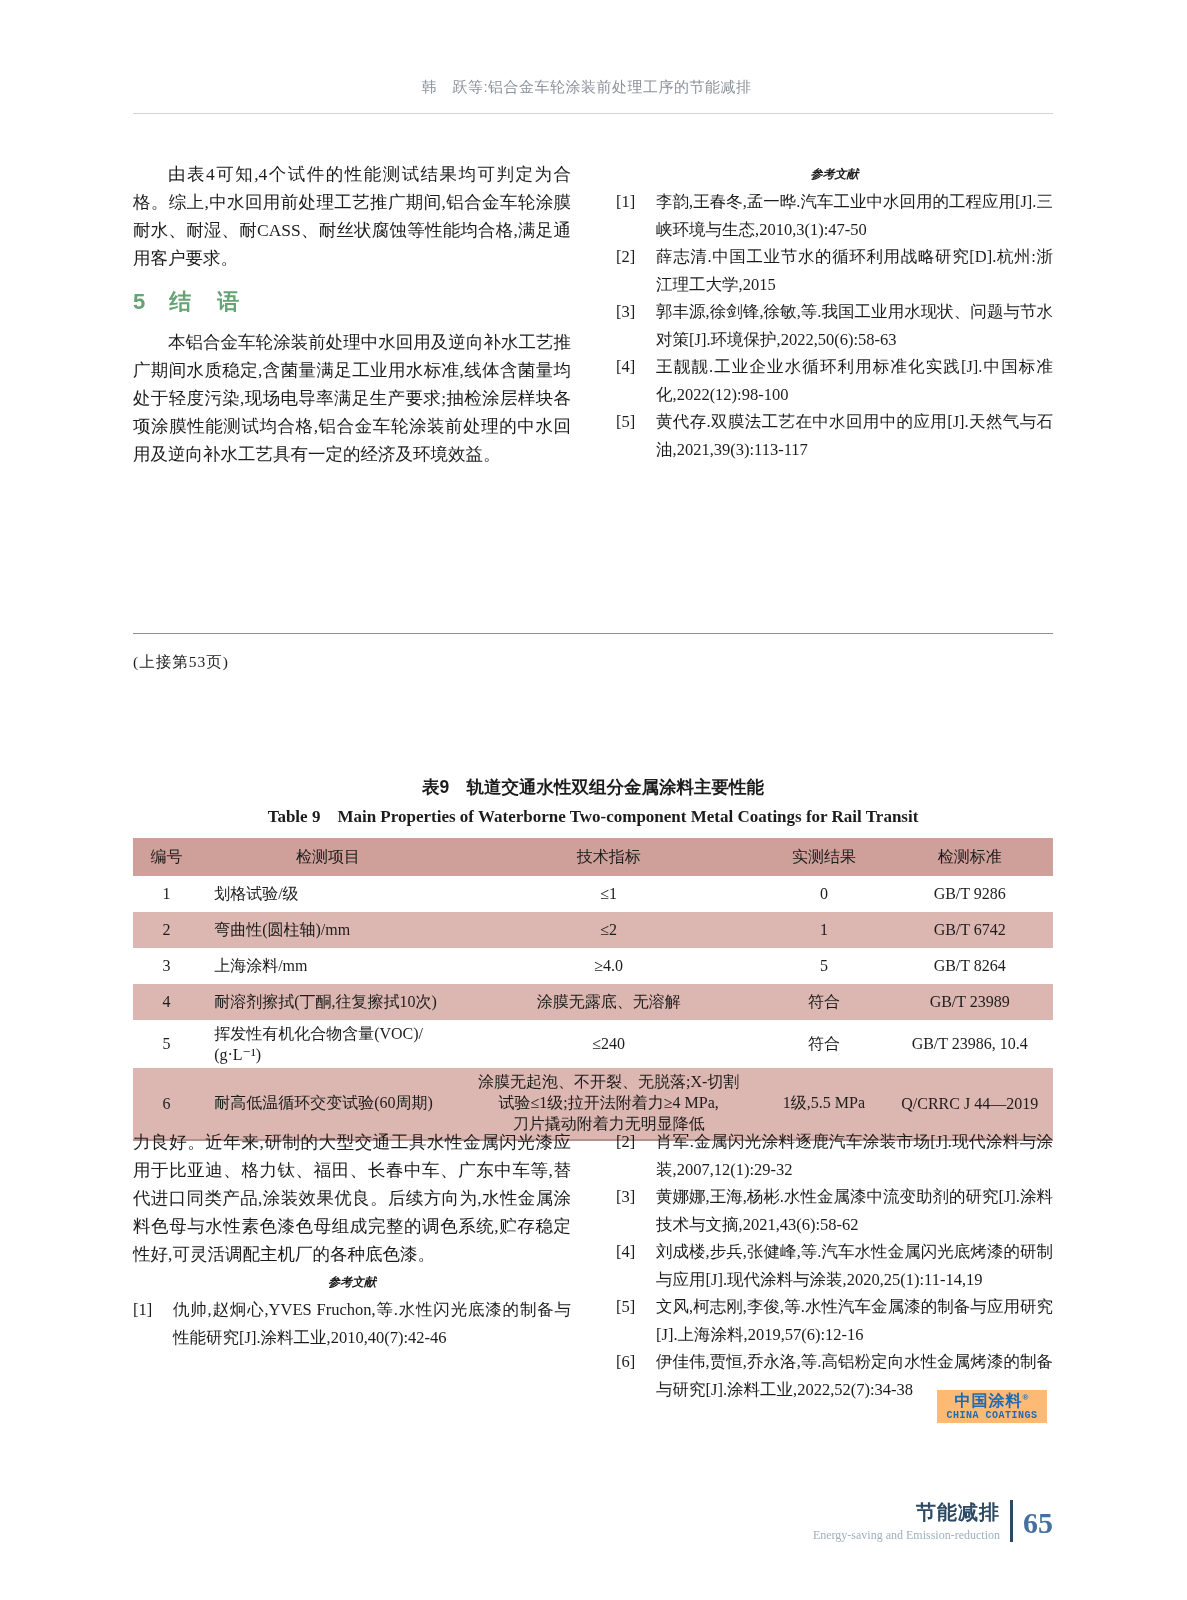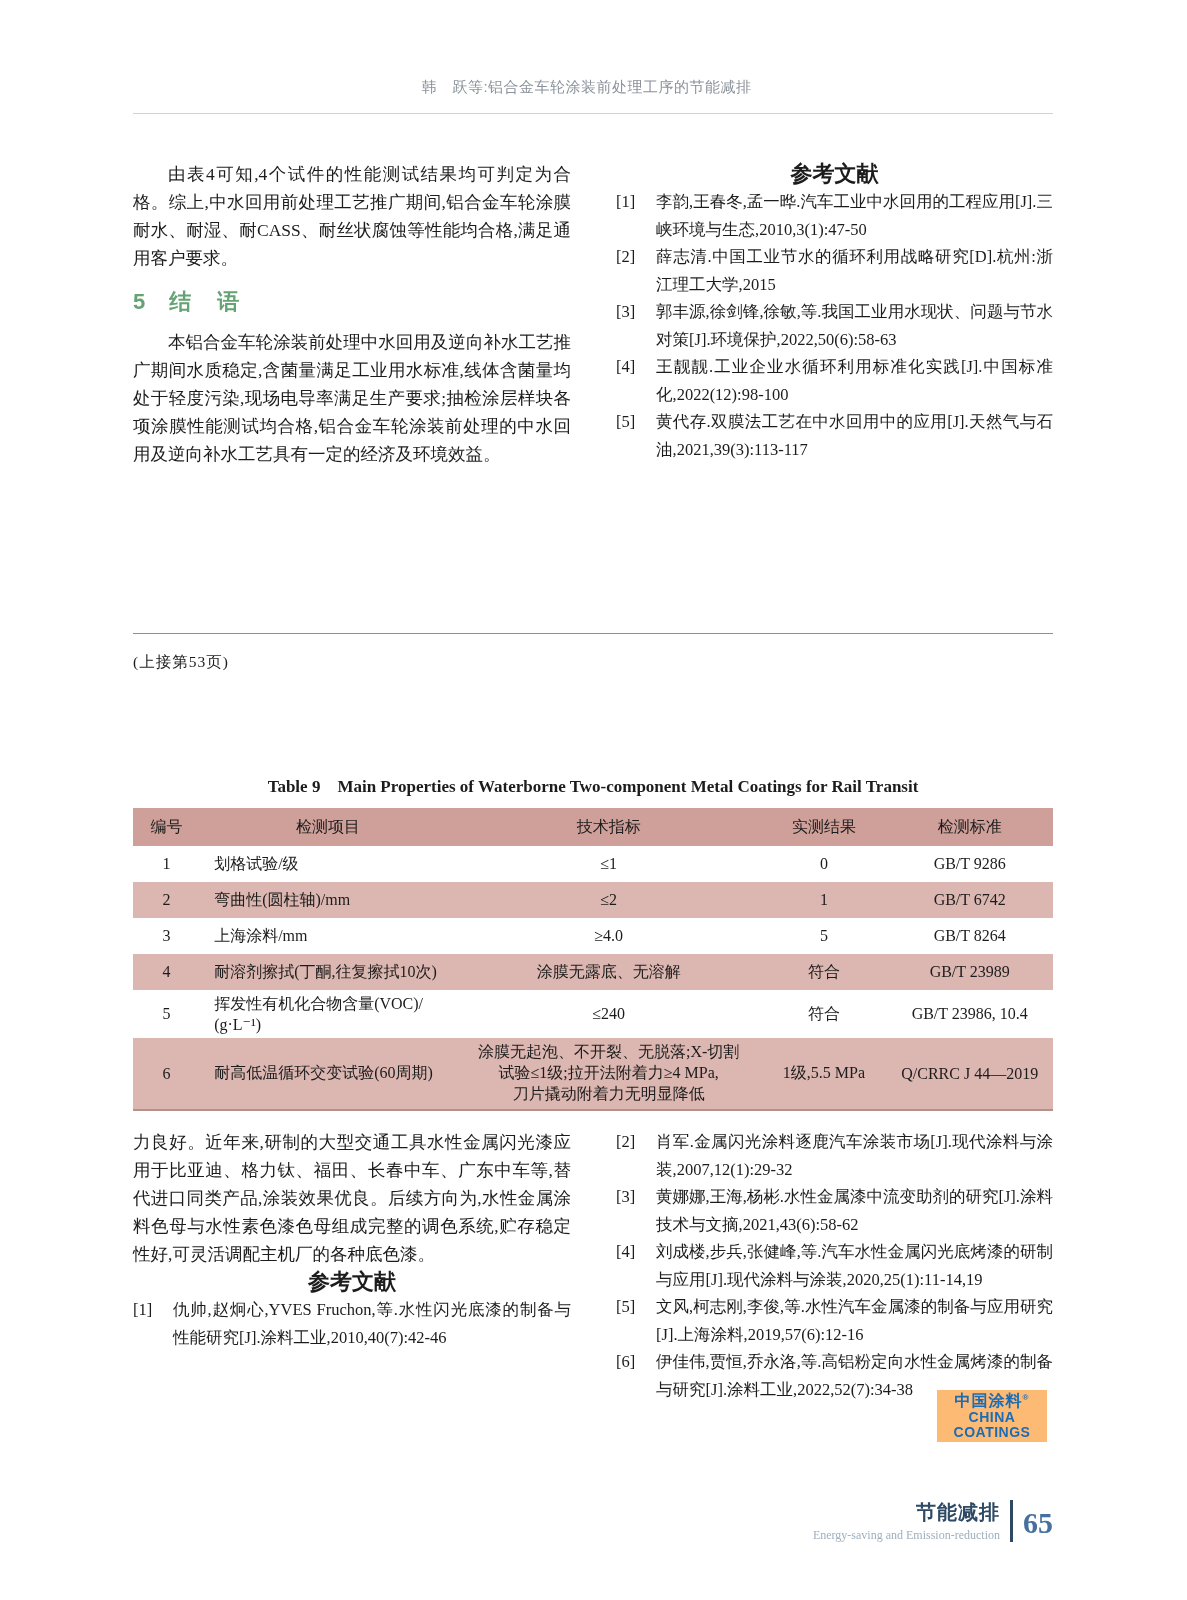--- a/index.html
+++ b/index.html
@@ -32,23 +32,24 @@
   .bottom-left{top:1128px;left:133px;}
   .bottom-right{top:1128px;left:616px;width:437px;}
   .section-heading{
     margin:16px 0 12px 0;
     font-family:"Liberation Sans","DejaVu Sans",sans-serif;
     font-size:22px;font-weight:bold;color:#65a374;
     letter-spacing:2px;
   }
   .section-heading .sec-num{margin-right:22px;}
   .ref-heading{
-    text-align:center;font-weight:bold;font-size:22px;
+    text-align:center;font-weight:bold;font-size:12px;
     margin:0 0 8px 0;text-indent:0;
     font-family:"Liberation Sans","DejaVu Sans",sans-serif;
+    font-style:italic;
   }
   .ref-heading-bottom{margin-top:26px;margin-bottom:8px;}
   .ref-list{font-size:16.5px;line-height:27.5px;}
   .ref{display:flex;align-items:flex-start;}
   .ref-num{flex:0 0 40px;}
   .ref-text{flex:1;text-align:justify;}
   
   .mid-divider{
     position:absolute;top:633px;left:133px;width:920px;height:1px;
     background:#8f8f8f;
@@ -88,22 +89,22 @@
   .logo{
     position:absolute;right:6px;top:262px;width:110px;
     text-align:center;line-height:1.1;background:#fdba74;padding:2px 0;
   }
   .logo-zh{
     font-family:"Liberation Sans","DejaVu Sans",sans-serif;
     font-weight:bold;font-size:16px;color:#1b6cb5;letter-spacing:1px;
   }
   .logo-zh sup{font-size:8px;}
   .logo-en{
-    font-family:Liberation Sans, sans-serif;
-    font-weight:bold;font-size:14px;color:#1b6cb5;letter-spacing:.5px;
+    font-family:Liberation Mono, monospace;
+    font-weight:bold;font-size:10px;color:#1b6cb5;letter-spacing:.5px;
   }
   
   .footer{
     position:absolute;top:1498px;right:134px;
     display:flex;align-items:center;
   }
   .footer-text{text-align:right;margin-right:10px;margin-left:44px;}
   .footer-zh{
     font-family:"Liberation Sans","DejaVu Sans",sans-serif;
     font-weight:bold;font-size:20px;color:#2d4964;letter-spacing:1px;
@@ -157,20 +158,21 @@
         <span class="ref-num">[5]</span>
         <span class="ref-text">黄代存.双膜法工艺在中水回用中的应用[J].天然气与石油,2021,39(3):113-117</span>
       </div>
     </div>
   </div>
 
   <div class="mid-divider"></div>
   <div class="continuation-note">(上接第53页)</div>
 
   <div class="table-block">
+    <p class="table-title-zh">表9　轨道交通水性双组分金属涂料主要性能</p>
     <p class="table-title-en">Table 9　Main Properties of Waterborne Two-component Metal Coatings for Rail Transit</p>
     <table class="props">
       <colgroup>
         <col class="w-no">
           <col class="w-item">
           <col class="w-spec">
           <col class="w-result">
           <col class="w-std">
       </colgroup>
       <thead>

